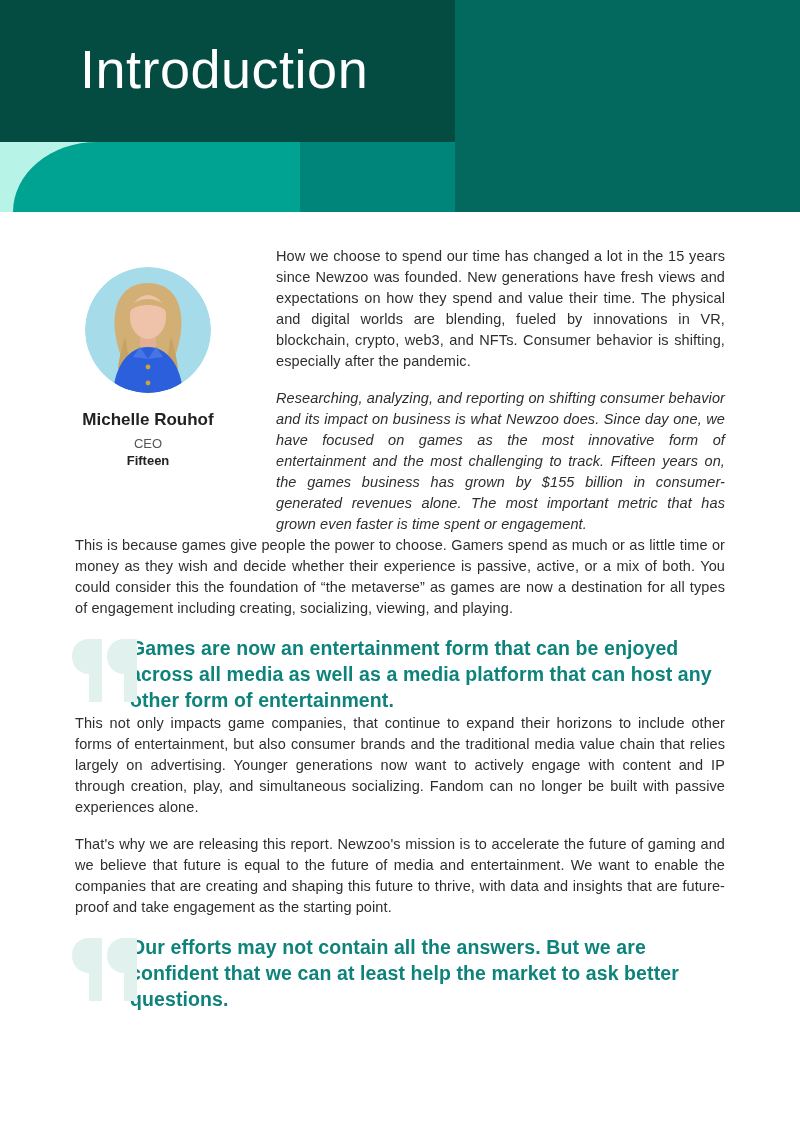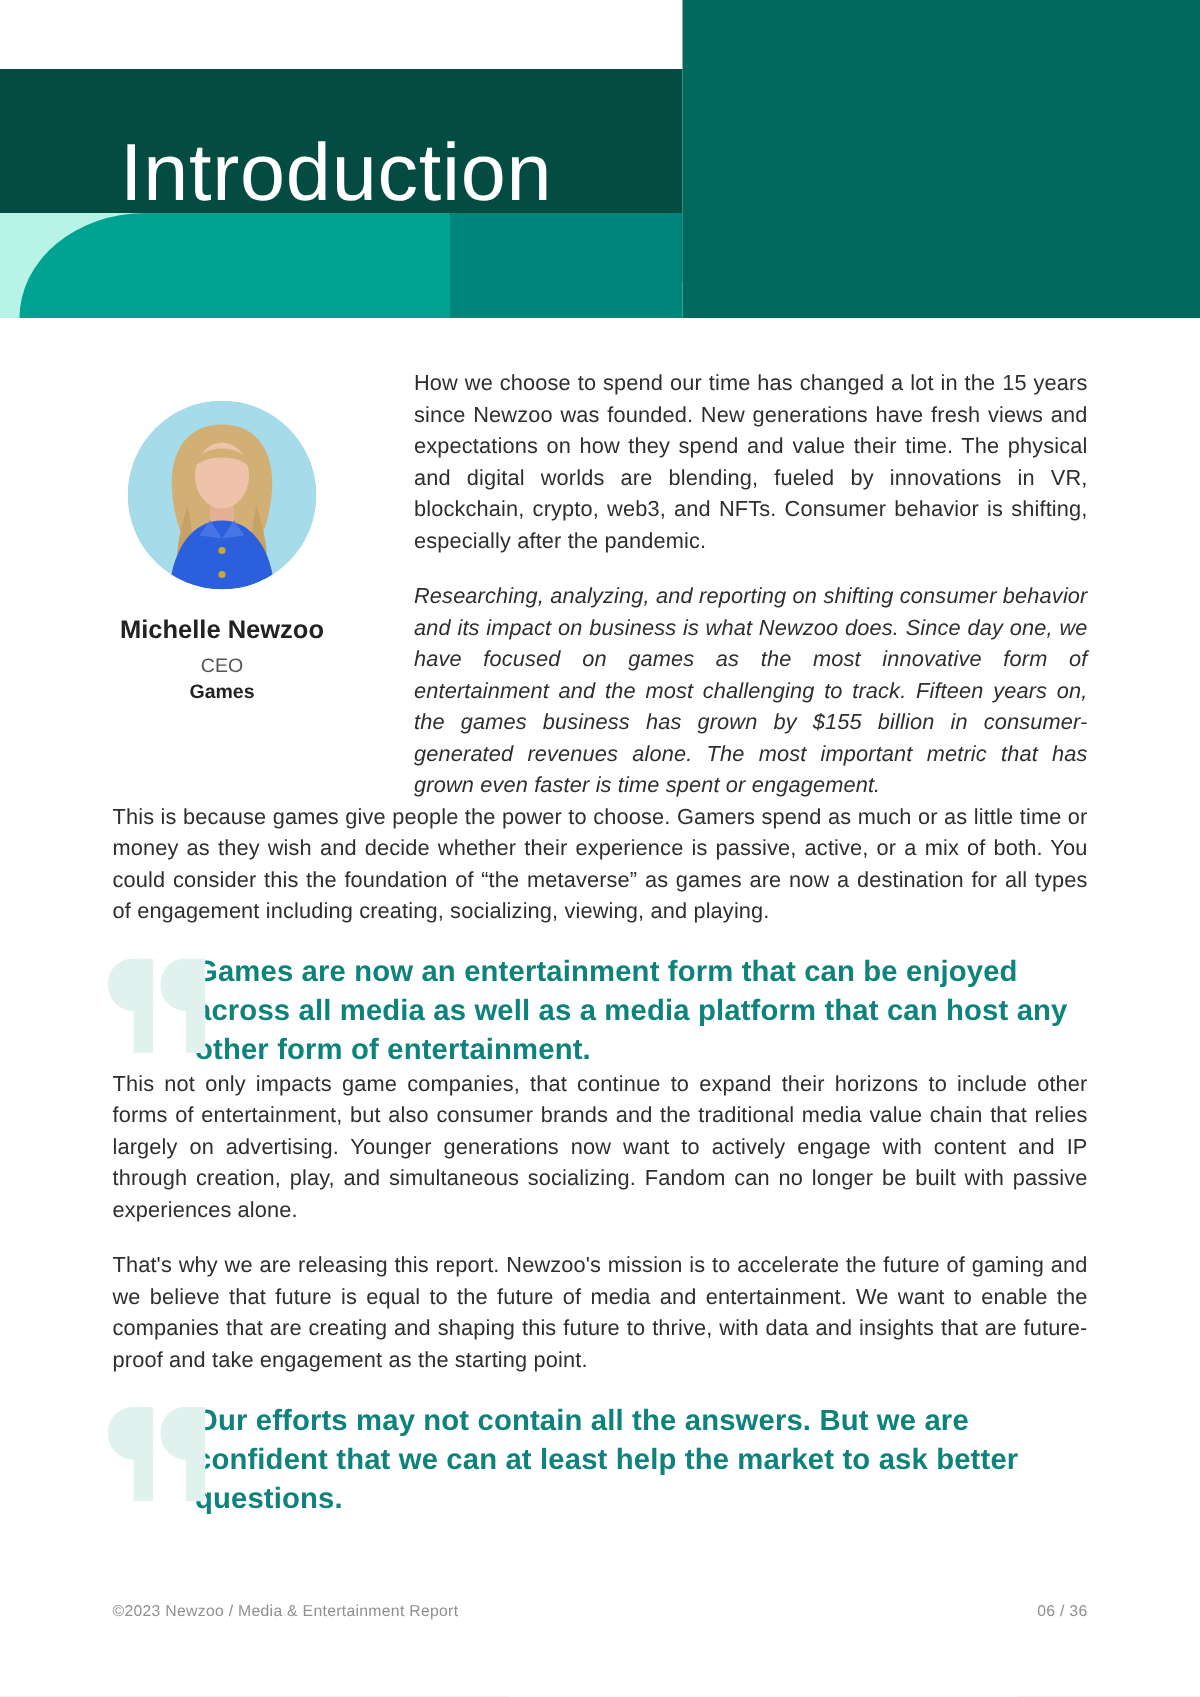--- a/index.html
+++ b/index.html
@@ -2,21 +2,21 @@
 <html><head>
 <meta charset="utf-8">
 <style>
   html,body{margin:0;padding:0;background:#e9e9e9;}
   .page{
     position:relative;width:800px;height:1131px;margin:0 auto;background:#ffffff;
     font-family:"Liberation Sans", sans-serif;overflow:hidden;
   }
   
   .hdr-dark{position:absolute;left:0;top:0;width:455px;height:142px;background:#044C42;
-    display:flex;align-items:center;margin-top:46px;}
+    display:flex;align-items:center;}
   .hdr-title{color:#ffffff;font-size:54px;font-weight:400;letter-spacing:0.5px;
     padding-left:80px;line-height:1;padding-bottom:4px;}
   .hdr-right{position:absolute;left:455px;top:0;width:345px;height:212px;background:#03695F;}
   .band-mint{position:absolute;left:0;top:142px;width:300px;height:70px;background:#B7F3E6;}
   .band-curve{position:absolute;left:13px;top:142px;width:287px;height:70px;background:#00A291;
     border-top-left-radius:84px 70px;}
   .band-mid{position:absolute;left:300px;top:142px;width:155px;height:70px;background:#00857B;}
 
   
   .content{position:absolute;left:75px;top:246px;width:650px;}
@@ -78,23 +78,23 @@
               <rect x="55" y="66" width="16" height="16" fill="#E4B093"></rect>
               <ellipse cx="63" cy="50" rx="18" ry="22" fill="#EFC3A9"></ellipse>
               <path d="M45,44 C46,28 80,28 81,44 C74,36 52,36 45,44 Z" fill="#D2B075"></path>
               <path d="M28,126 C30,98 44,80 63,80 C82,80 96,98 98,126 Z" fill="#2B5FDB"></path>
               <path d="M55,80 L63,92 L48,90 Z" fill="#4875E6"></path>
               <path d="M71,80 L63,92 L78,90 Z" fill="#4875E6"></path>
               <circle cx="63" cy="100" r="2.4" fill="#C9A53C"></circle>
               <circle cx="63" cy="116" r="2.4" fill="#C9A53C"></circle>
             </g>
           </svg>
-          <div class="author-name">Michelle Newzoo</div>
+          <div class="author-name">Michelle Rouhof</div>
           <div class="author-role">CEO</div>
-          <div class="author-company">Games</div>
+          <div class="author-company">Fifteen</div>
         </div>
       </div>
       <div class="text-col">
         <p class="body">How we choose to spend our time has changed a lot in the 15 years since Newzoo was founded. New generations have fresh views and expectations on how they spend and value their time. The physical and digital worlds are blending, fueled by innovations in VR, blockchain, crypto, web3, and NFTs. Consumer behavior is shifting, especially after the pandemic.</p>
         <p class="body">Researching, analyzing, and reporting on shifting consumer behavior and its impact on business is what Newzoo does. Since day one, we have focused on games as the most innovative form of entertainment and the most challenging to track. Fifteen years on, the games business has grown by $155 billion in consumer-generated revenues alone. The most important metric that has grown even faster is time spent or engagement.</p>
       </div>
     </div>
 
     <p class="body fullp">This is because games give people the power to choose. Gamers spend as much or as little time or money as they wish and decide whether their experience is passive, active, or a mix of both. You could consider this the foundation of “the metaverse” as games are now a destination for all types of engagement including creating, socializing, viewing, and playing.</p>
 
@@ -112,18 +112,14 @@
     <div class="quote q2">
       <svg class="quote-mark" width="65" height="63" viewBox="0 0 65 63">
         <path d="M30,0 L30,63 L17,63 L17,35 C8,35 0,28 0,17.5 C0,7 7.5,0 17,0 Z" fill="#E1F2EE"></path>
         <path d="M65,0 L65,63 L52,63 L52,35 C43,35 35,28 35,17.5 C35,7 42.5,0 52,0 Z" fill="#E1F2EE"></path>
       </svg>
       <div class="quote-text">Our efforts may not contain all the answers. But we are confident that we can at least help the market to ask better questions.</div>
     </div>
 
   </div>
 
-  <div class="footer">
-    <span>©2023 Newzoo / Media &amp; Entertainment Report</span>
-    <span>06 / 36</span>
-  </div>
 
 </div>
 
 </body></html>

